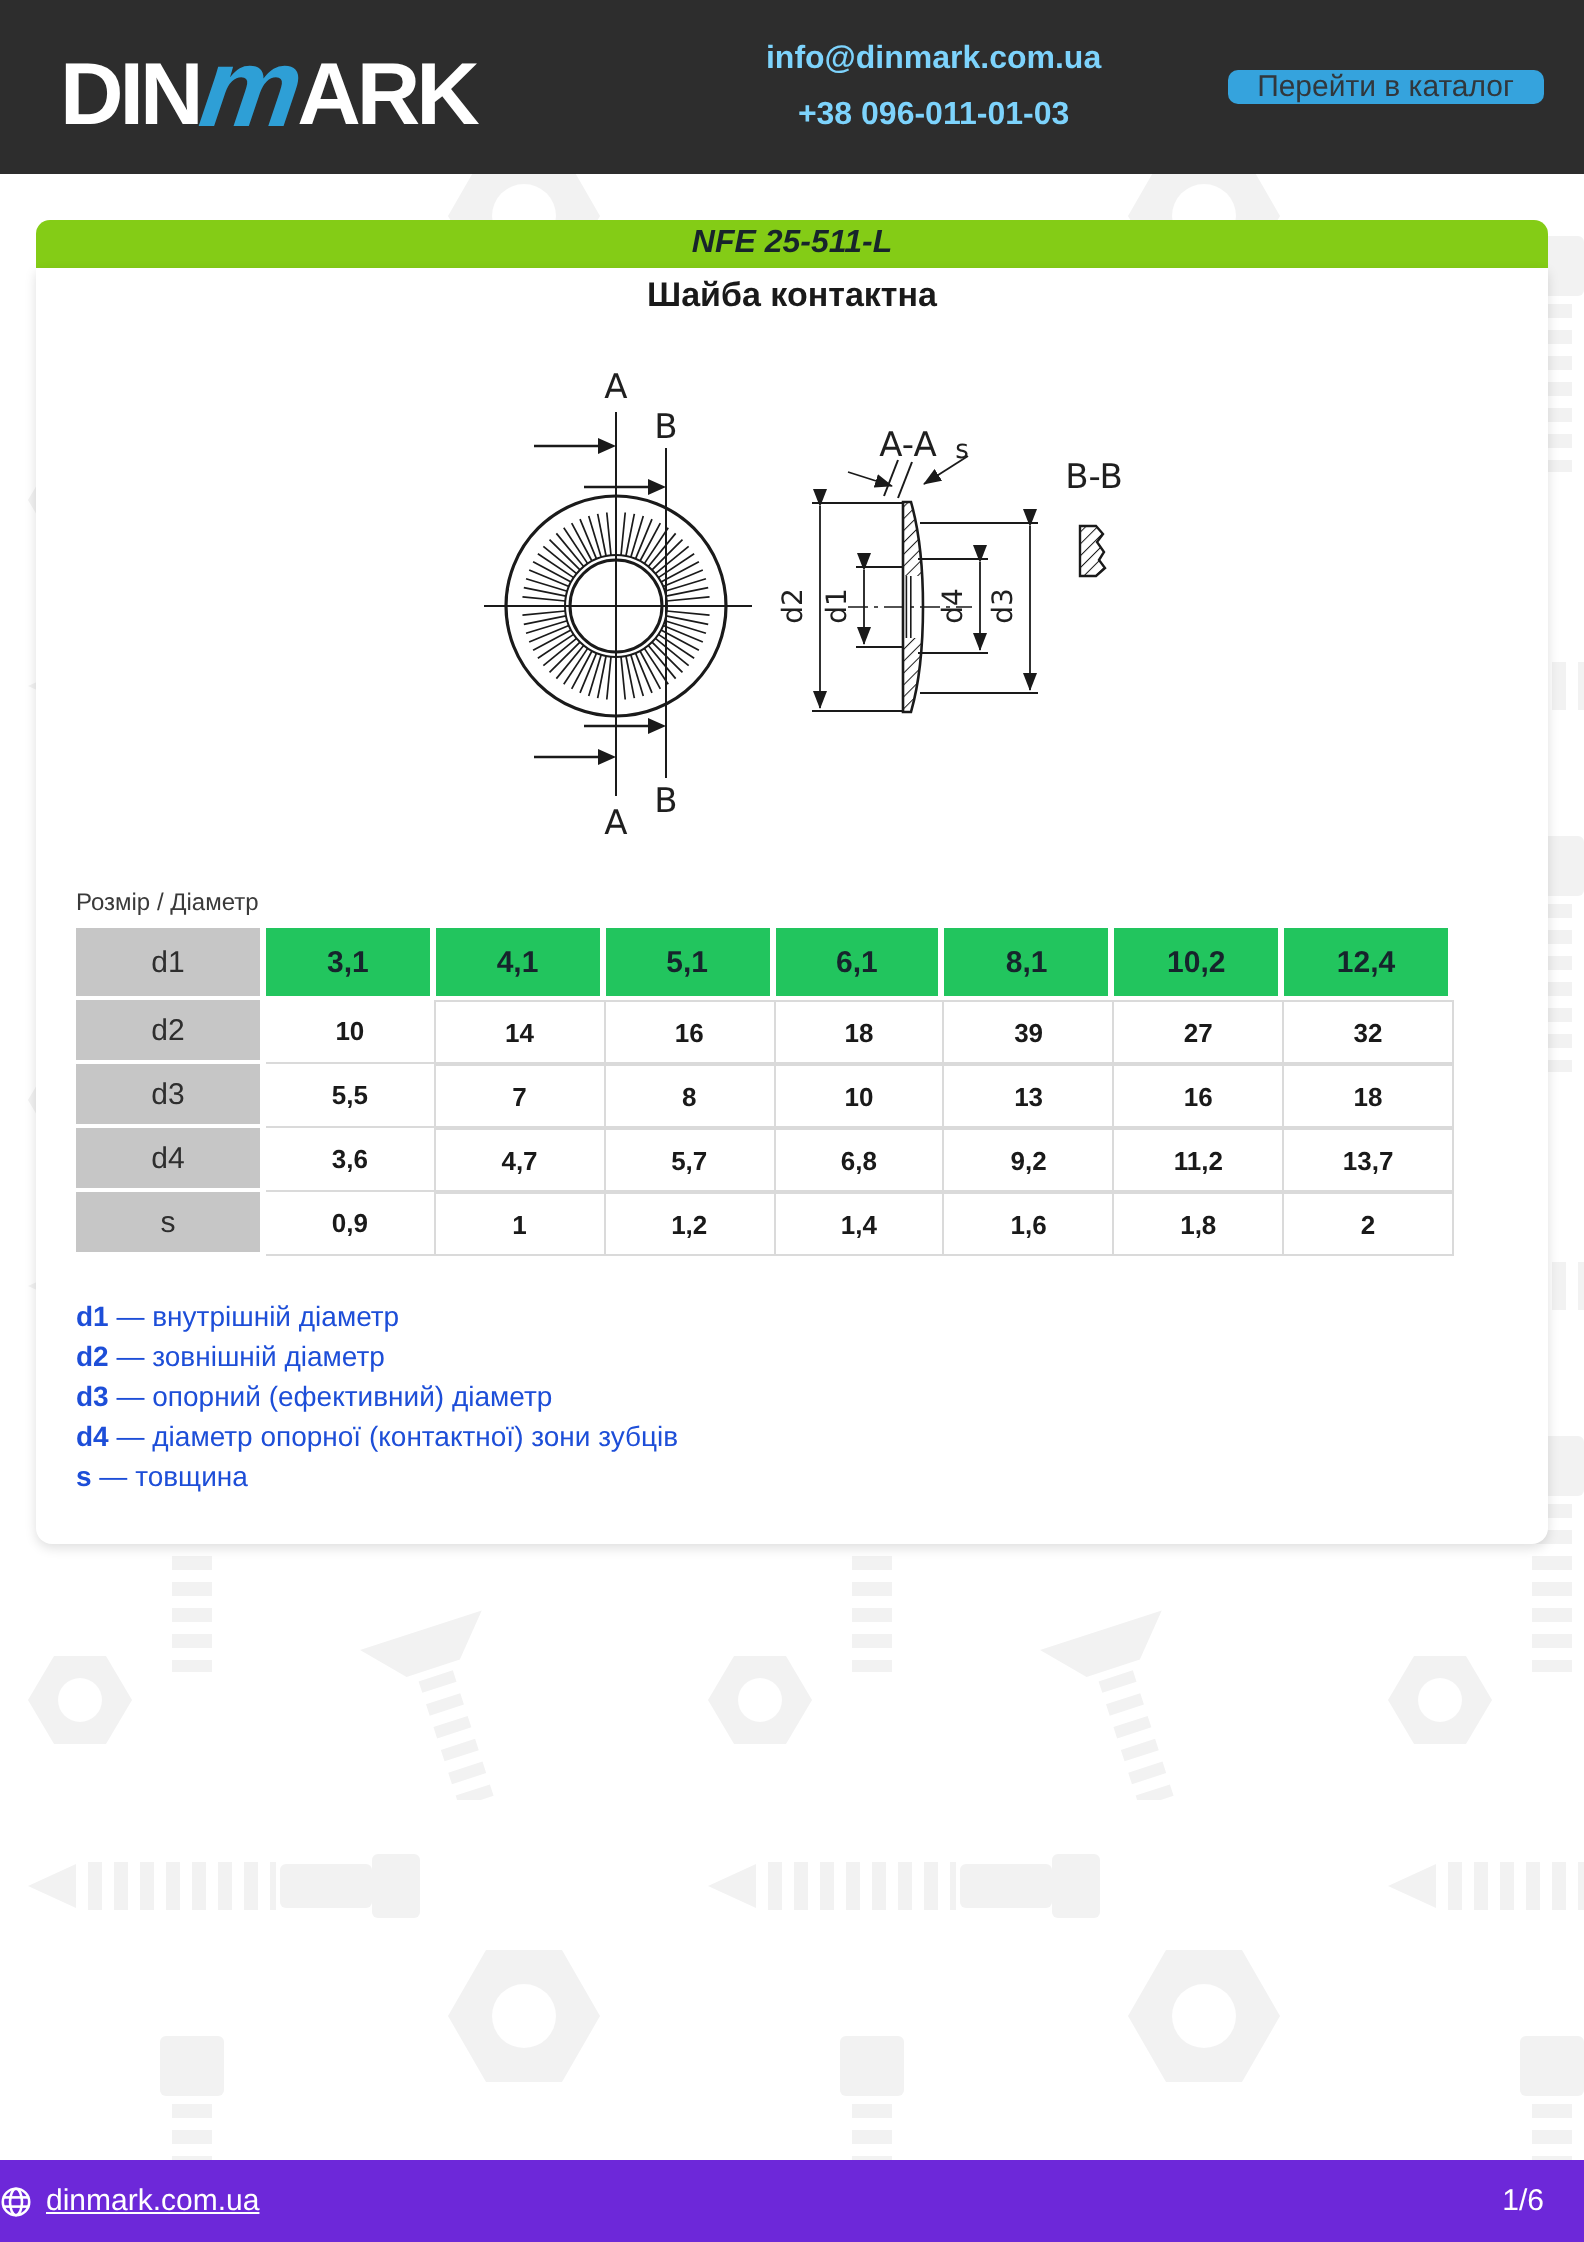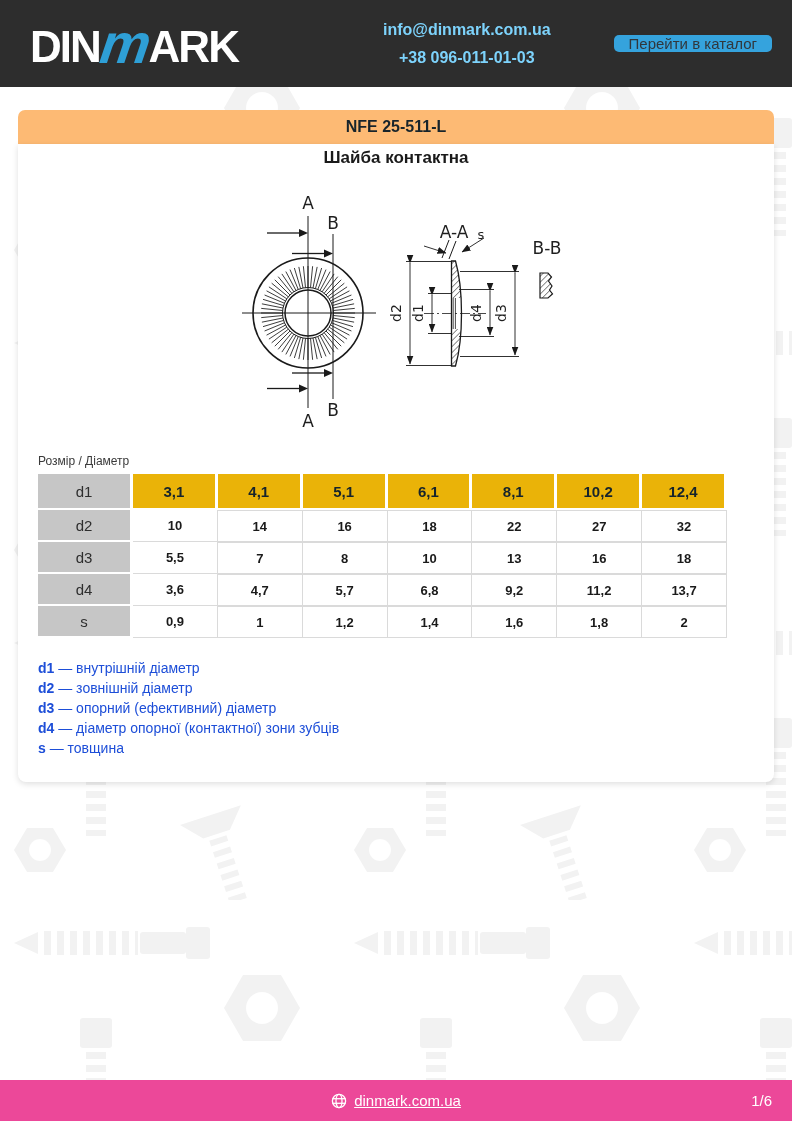--- a/index.html
+++ b/index.html
@@ -9,43 +9,43 @@
   .bg-pattern { position:absolute; left:0; top:0; z-index:0; }
 
   
   .topbar { position:relative; z-index:2; height:87px; background:#2d2d2d; display:flex; align-items:center; }
   .logo { margin-left:30px; width:290px; font-weight:bold; font-size:44px; letter-spacing:-2px; color:#fff; white-space:nowrap; line-height:1; }
   .logo-m { font-style:italic; font-weight:bold; font-size:56px; color:#2e9fd6; letter-spacing:-3px; vertical-align:-1px; display:inline-block; transform:skewX(-8deg); margin:0 1px; }
   .contact { flex:1; text-align:center; color:#7dd3fc; font-size:16px; font-weight:bold; line-height:1.7; }
   .catalog-btn { margin-right:20px; background:#35a3dd; color:#31373c; border:none; border-radius:5px; font-family:"Liberation Sans",sans-serif; font-size:15px; padding:0 15px; cursor:pointer; }
 
   
-  .banner { position:relative; z-index:2; margin:23px 18px 0 18px; height:34px; background:#fdba74; border-radius:7px 7px 0 0; display:flex; align-items:center; justify-content:center; font-size:16px; font-weight:bold; color:#17242b; }
+  .banner { position:relative; z-index:2; margin:23px 18px 0 18px; height:24px; background:#84cc16; border-radius:7px 7px 0 0; display:flex; align-items:center; justify-content:center; font-size:16px; font-weight:bold; color:#17242b;font-style:italic; }
   .card { position:relative; z-index:2; margin:0 18px; background:#fff; border-radius:0 0 8px 8px; box-shadow:0 2px 6px rgba(0,0,0,.13); padding-bottom:24px; }
   .card h1 { font-size:17px; font-weight:bold; text-align:center; padding:4px 0 6px 0; color:#1a1a1a; }
 
   .drawing { display:block; margin:2px 0 0 212px; }
   .drawing text { font-family:"DejaVu Sans", sans-serif; fill:#1f1f1f; }
 
   .size-label { margin:8px 20px 0 20px; font-size:12px; color:#3a3a3a; }
 
   table.dims { margin:6px 0 0 20px; border-collapse:separate; border-spacing:0; width:689px; table-layout:fixed; }
   table.dims td { text-align:center; vertical-align:middle; }
   td.lbl { width:95px; background:#c6c6c6; font-size:15px; color:#2e2e2e; border-right:3px solid #fff; border-bottom:2px solid #fff; height:32px; }
   tr.first td.lbl, td.hl { height:36px; }
-  td.hl { background:#eab308; font-weight:bold; font-size:15px; color:#16242c; border-right:3px solid #fff; border-bottom:2px solid #fff;margin-left:45px; }
+  td.hl { background:#22c55e; font-weight:bold; font-size:15px; color:#16242c; border-right:3px solid #fff; border-bottom:2px solid #fff;margin-left:45px; }
   td.val { font-weight:bold; font-size:13px; color:#1a1a1a; border-right:1px solid #dadada; border-bottom:1px solid #dadada; border-top:1px solid #dadada; height:32px; }
   td.val + td.val { border-top:1px solid #dadada; }
   tr + tr td.val { border-top:none; }
 
   .legend { margin:20px 20px 0 20px; font-size:14px; line-height:20px; color:#1d4ed8; }
   .legend b { font-weight:bold; }
 
   
-  .footbar { position:absolute; z-index:2; left:0; bottom:0; width:792px; height:41px; background:#ec4899; display:flex; align-items:center; justify-content:center; }
+  .footbar { position:absolute; z-index:2; left:0; bottom:0; width:792px; height:41px; background:#6d28d9; display:flex; align-items:center; justify-content:flex-start; }
   .footbar a { color:#fff; font-size:15px; text-decoration:underline; display:flex; align-items:center; gap:7px; }
   .globe { display:inline-flex; }
   .page-num { position:absolute; right:20px; color:#fff; font-size:15px; }
 </style>
 </head>
 <body>
 
 <div class="page">
 
   <svg class="bg-pattern" width="792" height="1121" aria-hidden="true">
@@ -255,21 +255,21 @@
             <td class="hl">8,1</td>
             <td class="hl">10,2</td>
             <td class="hl">12,4</td>
           </tr>
           <tr>
             <td class="lbl">d2</td>
             <td class="val">10</td>
             <td class="val">14</td>
             <td class="val">16</td>
             <td class="val">18</td>
-            <td class="val">22</td>
+            <td class="val">39</td>
             <td class="val">27</td>
             <td class="val">32</td>
           </tr>
           <tr>
             <td class="lbl">d3</td>
             <td class="val">5,5</td>
             <td class="val">7</td>
             <td class="val">8</td>
             <td class="val">10</td>
             <td class="val">13</td>

